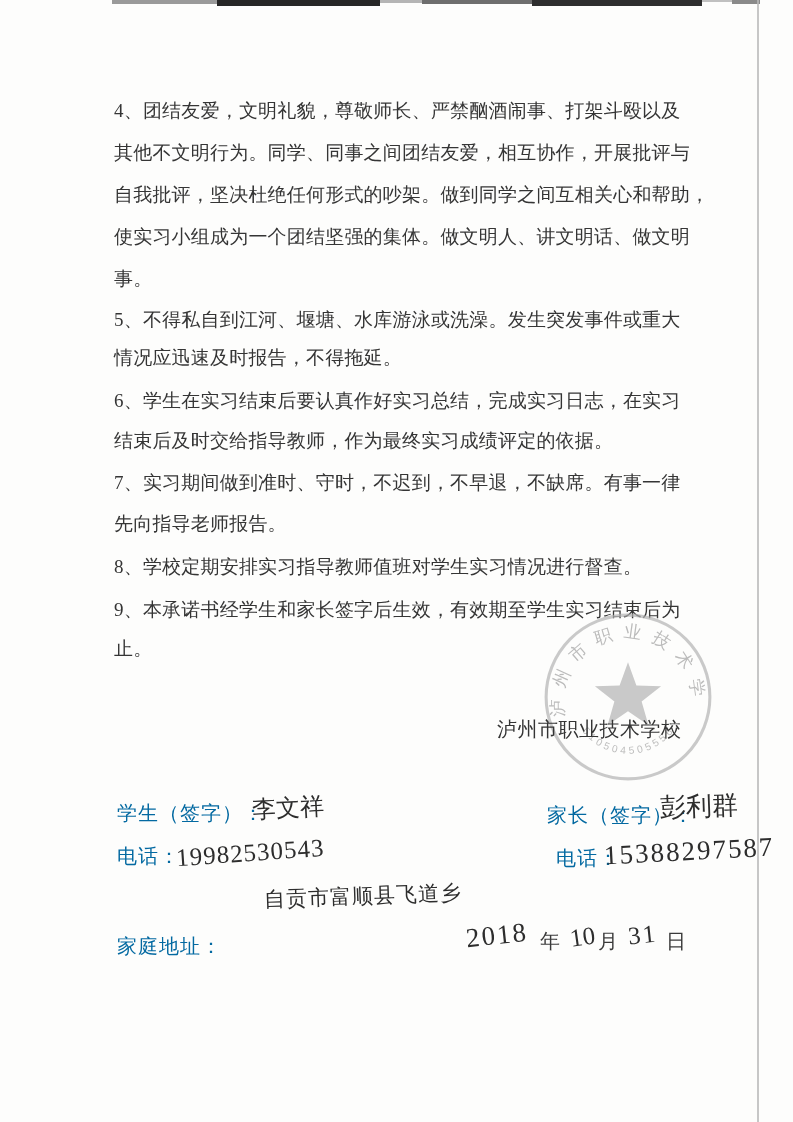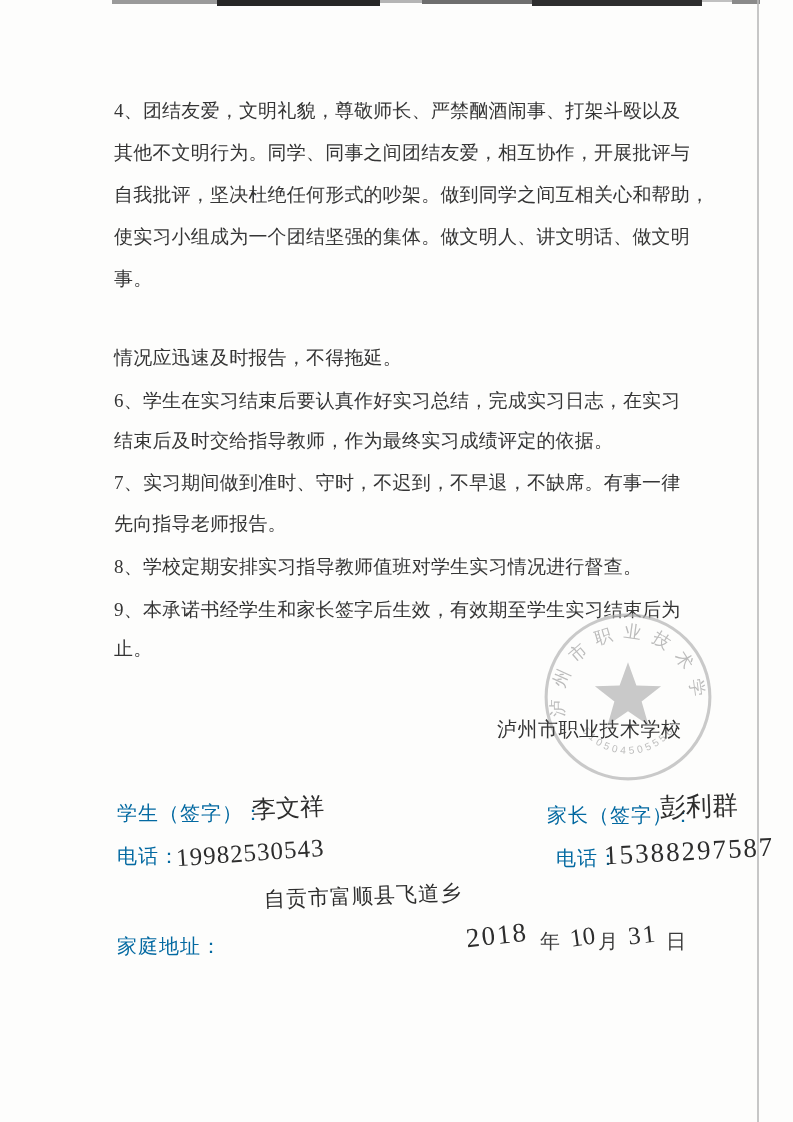--- a/index.html
+++ b/index.html
@@ -67,20 +67,21 @@
   <div class="scan-seg" style="left:702px;width:30px;height:2px;background:#c0c0c0;"></div>
   <div class="scan-seg" style="left:732px;width:28px;height:4px;background:#8a8a8a;"></div>
   <div class="scan-right"></div>
 
   <div class="line" style="top:98px">4、团结友爱，文明礼貌，尊敬师长、严禁酗酒闹事、打架斗殴以及</div>
   <div class="line" style="top:140px">其他不文明行为。同学、同事之间团结友爱，相互协作，开展批评与</div>
   <div class="line" style="top:224px">使实习小组成为一个团结坚强的集体。做文明人、讲文明话、做文明</div>
   <div class="line" style="top:182px">自我批评，坚决杜绝任何形式的吵架。做到同学之间互相关心和帮助，</div>
   <div class="line" style="top:266px">事。</div>
 
+  <div class="line" style="top:307px">5、不得私自到江河、堰塘、水库游泳或洗澡。发生突发事件或重大</div>
   <div class="line" style="top:345px">情况应迅速及时报告，不得拖延。</div>
 
   <div class="line" style="top:388px">6、学生在实习结束后要认真作好实习总结，完成实习日志，在实习</div>
   <div class="line" style="top:428px">结束后及时交给指导教师，作为最终实习成绩评定的依据。</div>
 
   <div class="line" style="top:470px">7、实习期间做到准时、守时，不迟到，不早退，不缺席。有事一律</div>
   <div class="line" style="top:511px">先向指导老师报告。</div>
 
   <div class="line" style="top:554px">8、学校定期安排实习指导教师值班对学生实习情况进行督查。</div>
 

